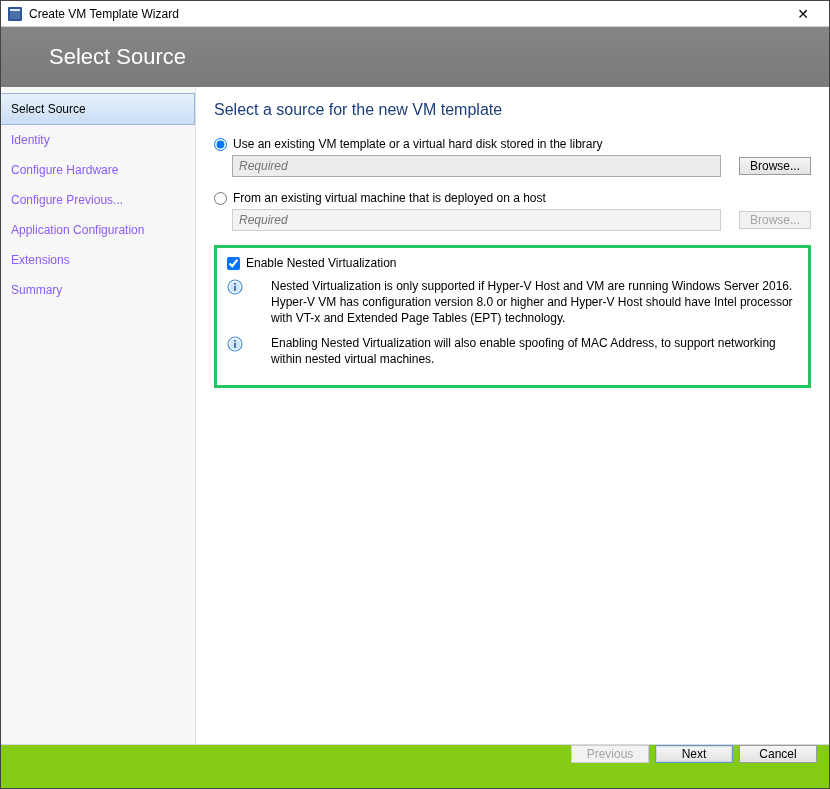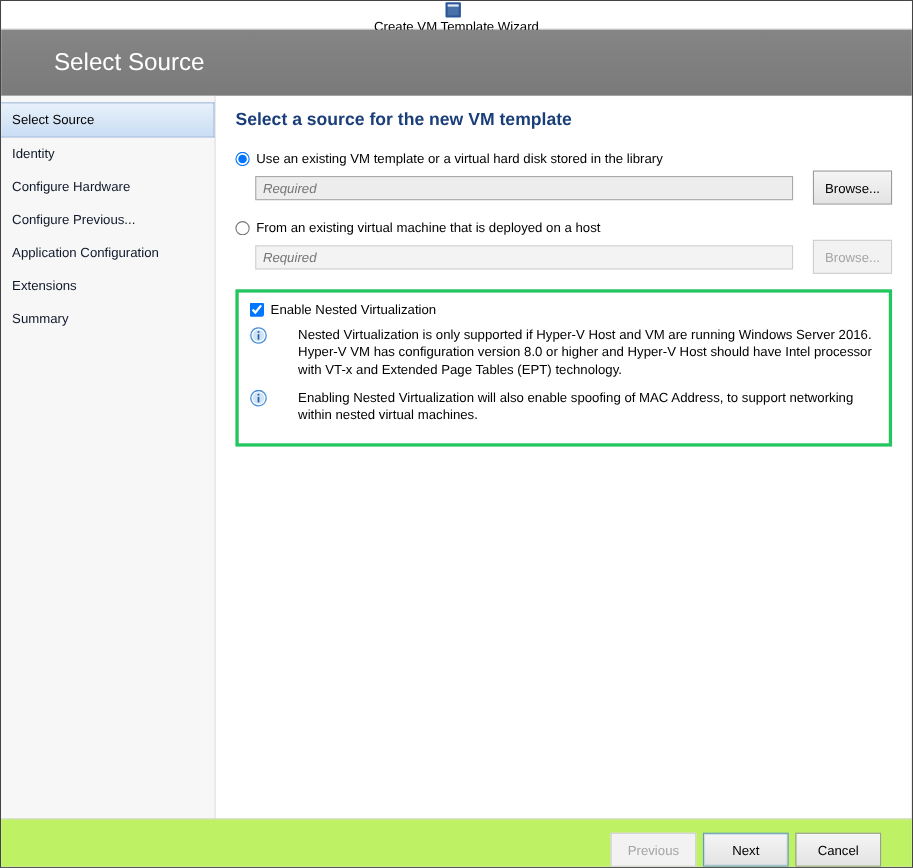--- a/index.html
+++ b/index.html
@@ -18,21 +18,20 @@
   }
 
   
   .titlebar {
     height: 26px;
     background: #fff;
     border-bottom: 1px solid #d0d0d0;
     display: flex;
     align-items: center;
     padding: 0 6px;
-    flex-direction: column;
   }
   .titlebar .icon {
     width: 16px; height: 16px;
     display: inline-flex; align-items: center; justify-content: center;
     margin-right: 6px;
   }
   .titlebar .icon svg { width: 16px; height: 16px; }
   .titlebar .title { flex: 1; font-size: 12px; color: #000; }
   .titlebar .close {
     width: 40px;
@@ -65,21 +64,21 @@
 
   
   .sidebar {
     width: 195px;
     background: #f7f7f7;
     border-right: 1px solid #e0e0e0;
     padding-top: 6px;
   }
   .sidebar-item {
     padding: 8px 10px 8px 10px;
-    color: #0f172a;
+    color: #8b5cf6;
     cursor: default;
     white-space: nowrap;
     overflow: hidden;
     text-overflow: ellipsis;
   }
   .sidebar-item.active {
     background: linear-gradient(to bottom, #e8f1fb 0%, #c9ddf4 100%);
     border: 1px solid #9bb7dd;
     border-left: none;
     color: #000;
@@ -87,21 +86,21 @@
 
   
   .content {
     flex: 1;
     padding: 14px 18px 0 18px;
     overflow: hidden;
   }
   .content h2 {
     margin: 0 0 18px 0;
     font-size: 16px;
-    font-weight: 700;
+    font-weight: 400;
     color: #1a3e7a;
   }
 
   .option-row {
     display: flex;
     align-items: flex-end;
     margin-bottom: 4px;
   }
   .option-row input[type=radio] {
     margin: 0 6px 0 0;
@@ -124,21 +123,21 @@
     padding: 0 6px;
     font-family: inherit;
     font-size: 12px;
   }
   .textbox.disabled {
     background: #f3f3f3;
     color: #b0b0b0;
     border-color: #cfcfcf;
   }
   .btn {
-    height: 31px;
+    height: 18px;
     min-width: 70px;
     padding: 0 10px;
     background: linear-gradient(to bottom,#f5f5f5,#e3e3e3);
     border: 1px solid #9a9a9a;
     font-family: inherit;
     font-size: 12px;
     cursor: default;
   }
   .btn:disabled {
     color: #a5a5a5;
@@ -177,24 +176,24 @@
     line-height: 1.35;
     color: #000;
   }
 
   
   .footer {
     height: 44px;
     border-top: 1px solid #d8d8d8;
     display: flex;
     justify-content: flex-end;
-    align-items: flex-end;
-    padding-right: 28px;
+    align-items: flex-start;
+    padding-right: 12px;
     gap: 6px;
-    background: #bef264;
+    background: #84cc16;
   }
   .footer .btn { min-width: 78px; }
   .footer .btn.primary {
     border-color: #6698c8;
     box-shadow: inset 0 0 0 1px rgba(102,152,200,.25);
   }
 </style>
 </head>
 <body>
 

